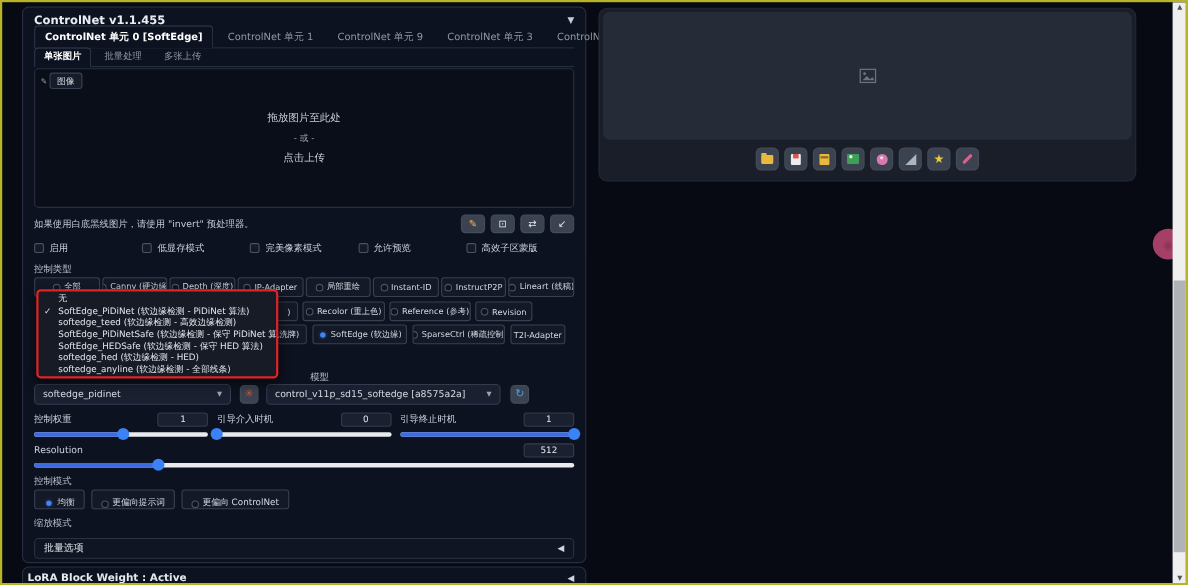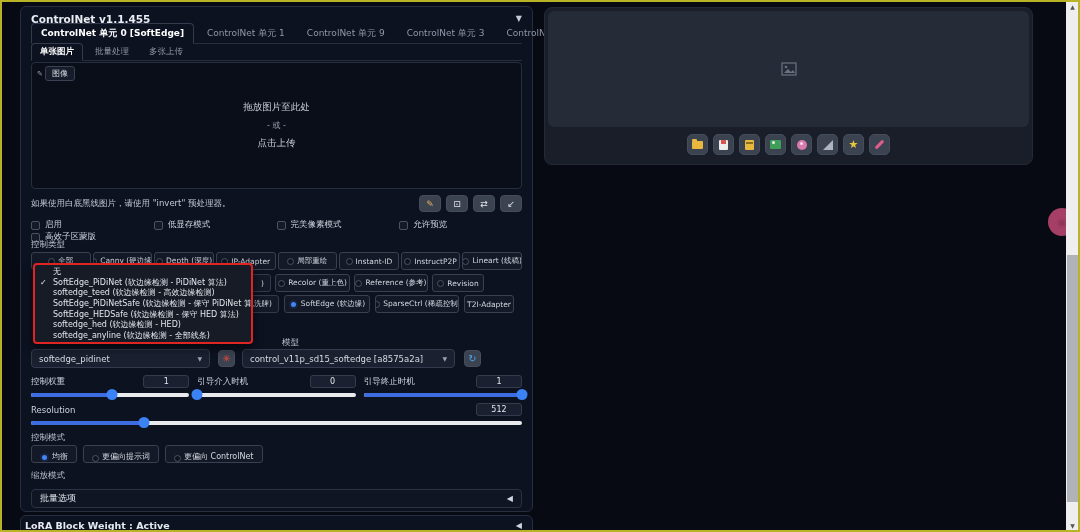--- a/index.html
+++ b/index.html
@@ -39,21 +39,21 @@
 
   .note-row { display:flex; justify-content:space-between; align-items:center;
               margin-top:5px; height:19px; }
   .note { font-size:8.5px; color:#c3c9d4; }
   .mini-btns { display:flex; gap:5px; }
   .mini-btn { width:22px; height:17px; background:#3b4250; border:1px solid #454c5b;
               border-radius:4px; display:flex; align-items:center; justify-content:center;
               font-size:9px; color:#e3e7ee; cursor:pointer; }
   .mini-btn .warm { color:#e8b060; }
 
-  .cb-row { display:grid; grid-template-columns:repeat(4,1fr); margin-top:6px; height:13px; }
+  .cb-row { display:grid; grid-template-columns:repeat(5,1fr); margin-top:6px; height:13px; }
   .cb { display:flex; align-items:center; gap:5px; font-size:8.5px; color:#cdd3dd; }
   .cb .box { width:9px; height:9px; border:1px solid #4a5264; background:#141a27;
              border-radius:2px; cursor:pointer; flex:none; }
 
   .sec-label { margin-top:7px; font-size:8.5px; color:#b9c0cc; height:11px; }
 
   .chips8 { display:grid; grid-template-columns:repeat(8,1fr); gap:2px; margin-top:2px; height:18px; }
   .chip { border:1px solid #394050; background:#141927; border-radius:3px;
           display:flex; align-items:center; justify-content:center; gap:3px;
           font-size:7.5px; color:#d2d7e0; white-space:nowrap; overflow:hidden; cursor:pointer; }

